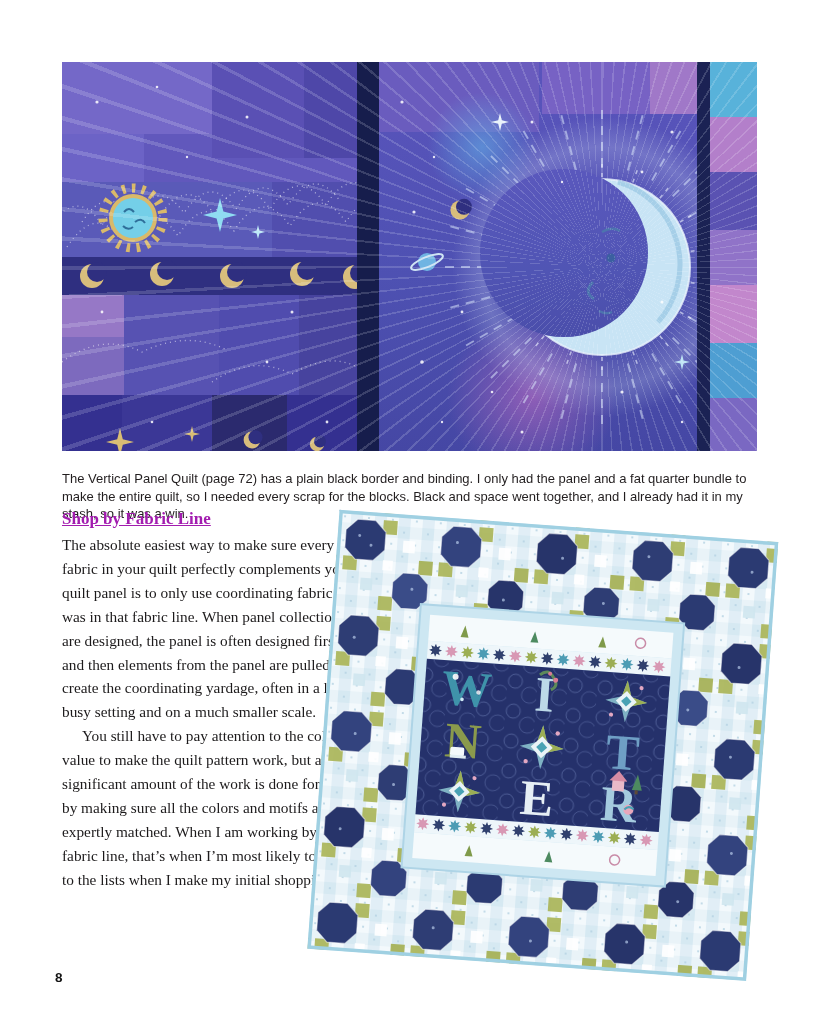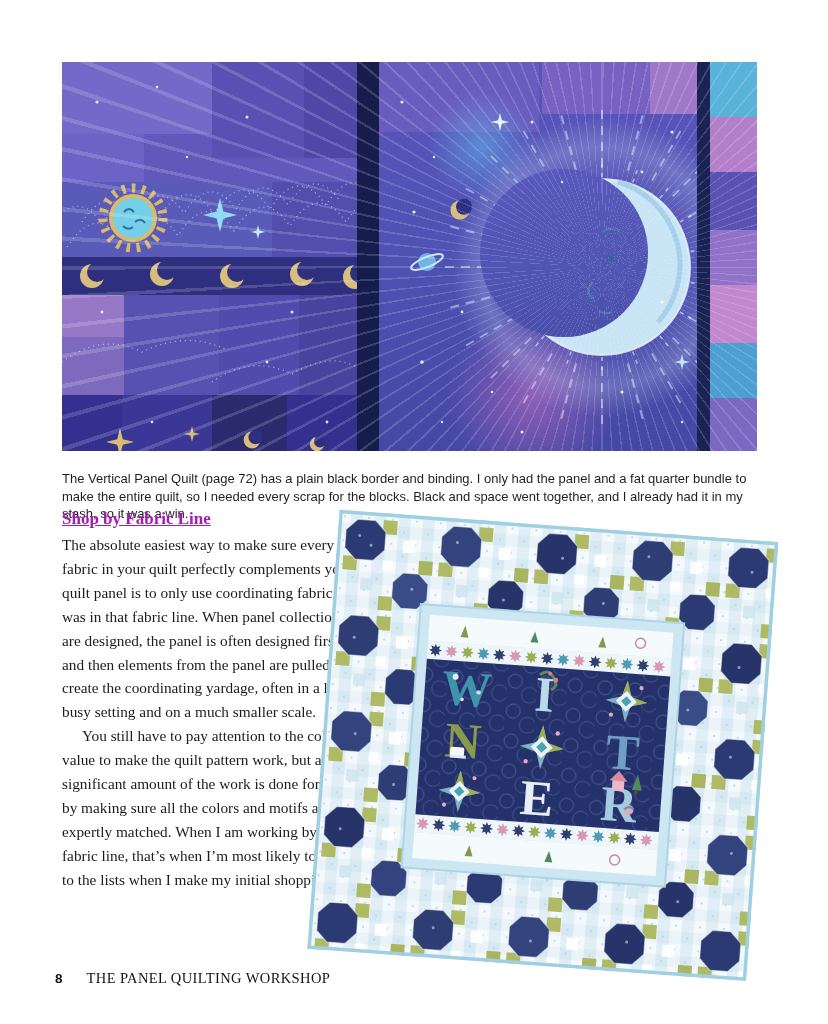--- a/index.html
+++ b/index.html
@@ -456,16 +456,15 @@
       <use href="#sblock" transform="translate(300,170) scale(0.95)"></use>
       <use href="#sblock" transform="translate(219,222)"></use>
       <use href="#sblock" transform="translate(140,272) scale(0.95)"></use>
 
       <rect x="1.5" y="1.5" width="437" height="437" fill="none" stroke="#9fd0e2" stroke-width="4"></rect>
     </svg>
   </div>
 
   <div id="footer">
     <span id="page-number">8</span>
-    <span id="book-title">THE PANEL QUILTING WORKSHOP</span>
   </div>
 
 </div>
 
 </body></html>

